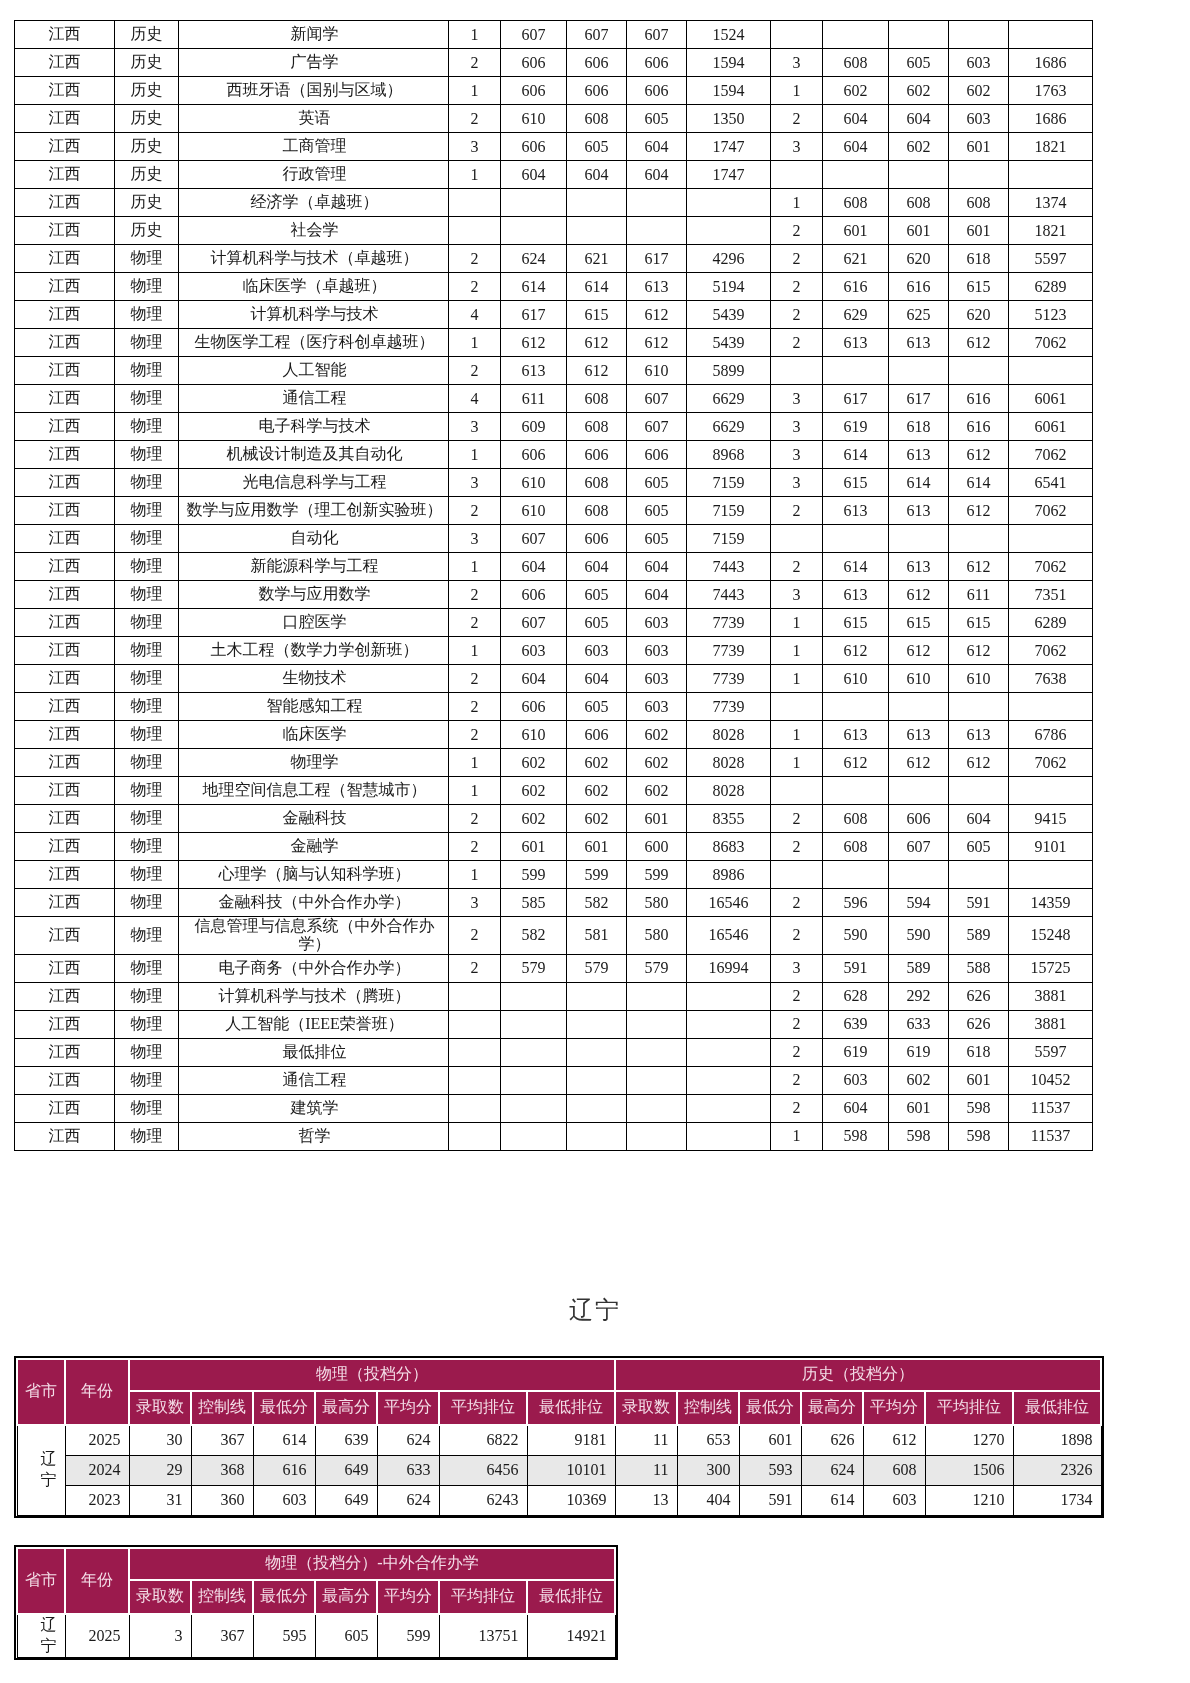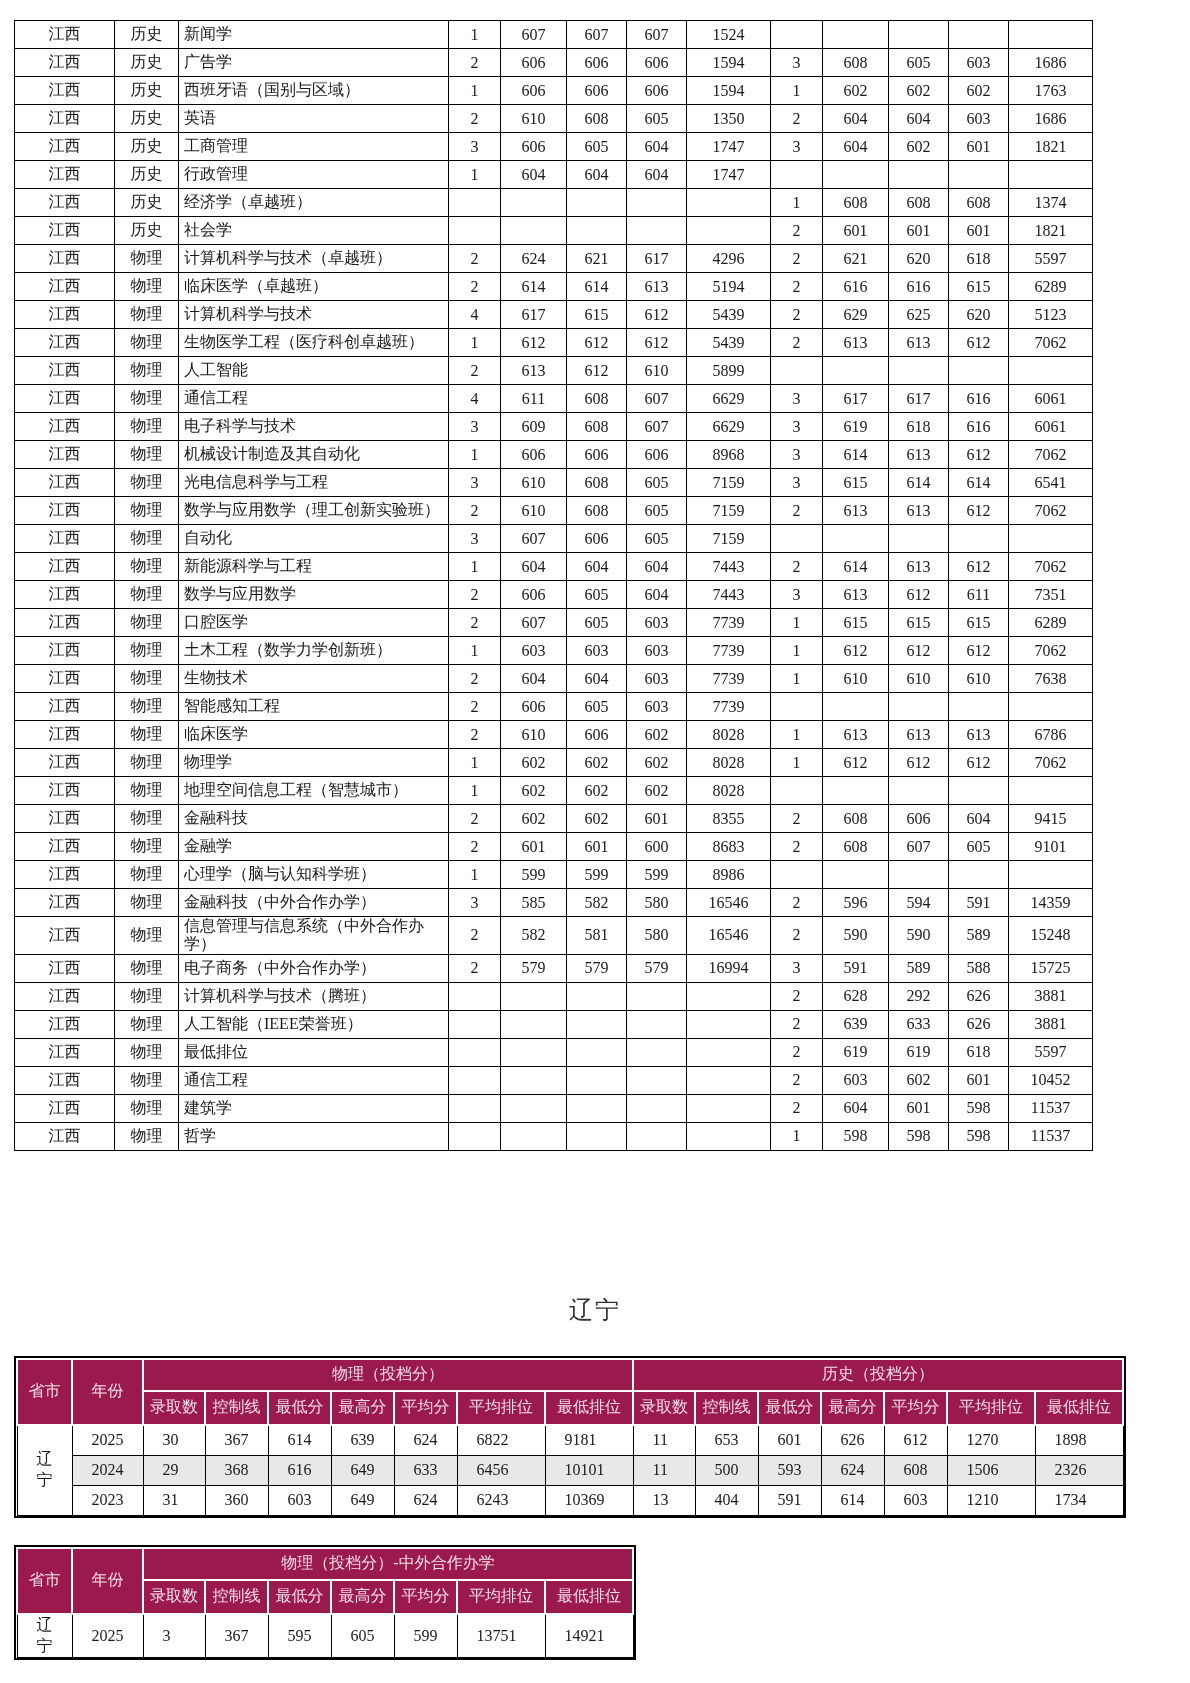--- a/index.html
+++ b/index.html
@@ -12,41 +12,41 @@
     width:1190px;height:1683px;background:#ffffff;overflow:hidden;
     font-family:"Liberation Serif","DejaVu Serif",serif;color:#1a1a1a;
   }
   
   table{border-collapse:collapse;table-layout:fixed;}
   .jx-table{margin:20px 8px 0 14px;}
   .jx-table td{
     border:1px solid #000;height:27px;text-align:center;vertical-align:middle;
     font-size:16px;padding:0 2px;overflow:hidden;
   }
-  .jx-table td.major{text-align:left;padding:0 3px 0 5px;word-break:break-all;line-height:1.15;}
+  .jx-table td.major{text-align:center;padding:0 3px 0 5px;word-break:break-all;line-height:1.15;}
   
   .section-title{
     margin-top:143px;text-align:center;font-size:24px;color:#333;
     letter-spacing:2px;font-family:"Liberation Sans","DejaVu Sans",sans-serif;
   }
   
   .ln-wrap{display:inline-block;border:2px solid #000;vertical-align:top;}
   .ln-wrap-main{margin:30px 0 0 14px;}
   .ln-wrap-coop{margin:27px 0 0 14px;}
   .ln-table th{
     background:var(--header-bg);color:var(--header-text);
     border:2px solid #fff;font-weight:normal;font-size:16px;
     padding:0 2px;overflow:hidden;
   }
   .ln-table th.group-header{height:30px;}
   .ln-table th.corner{height:62px;}
   .ln-table tr.subheader-row th{height:32px;}
   .ln-table td{
-    border:1px solid #000;background:#fff;height:29px;text-align:left;
-    vertical-align:middle;font-size:16px;padding:0 19px;overflow:hidden;
+    border:1px solid #000;background:#fff;height:29px;text-align:right;
+    vertical-align:middle;font-size:16px;padding:0 8px;overflow:hidden;
   }
   .ln-striped tbody tr:nth-child(2) td{background:var(--stripe);}
 </style>
 </head>
 <body>
 
 
 
 
 <table class="jx-table">
@@ -739,21 +739,21 @@
         <tr>
           <td>2024</td>
           <td>29</td>
           <td>368</td>
           <td>616</td>
           <td>649</td>
           <td>633</td>
           <td>6456</td>
           <td>10101</td>
           <td>11</td>
-          <td>500</td>
+          <td>300</td>
           <td>593</td>
           <td>624</td>
           <td>608</td>
           <td>1506</td>
           <td>2326</td>
         </tr>
         <tr>
           <td>2023</td>
           <td>31</td>
           <td>360</td>

